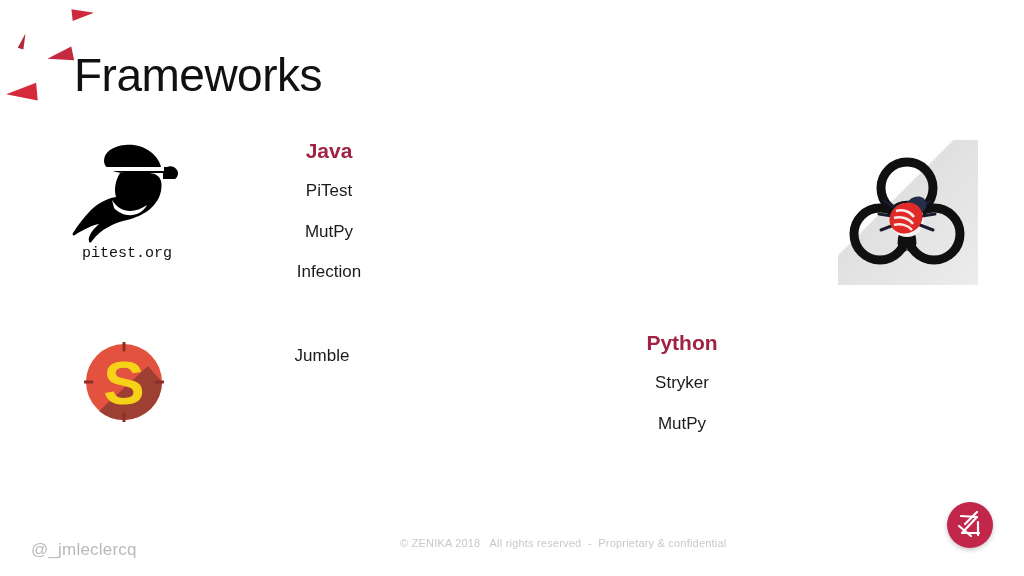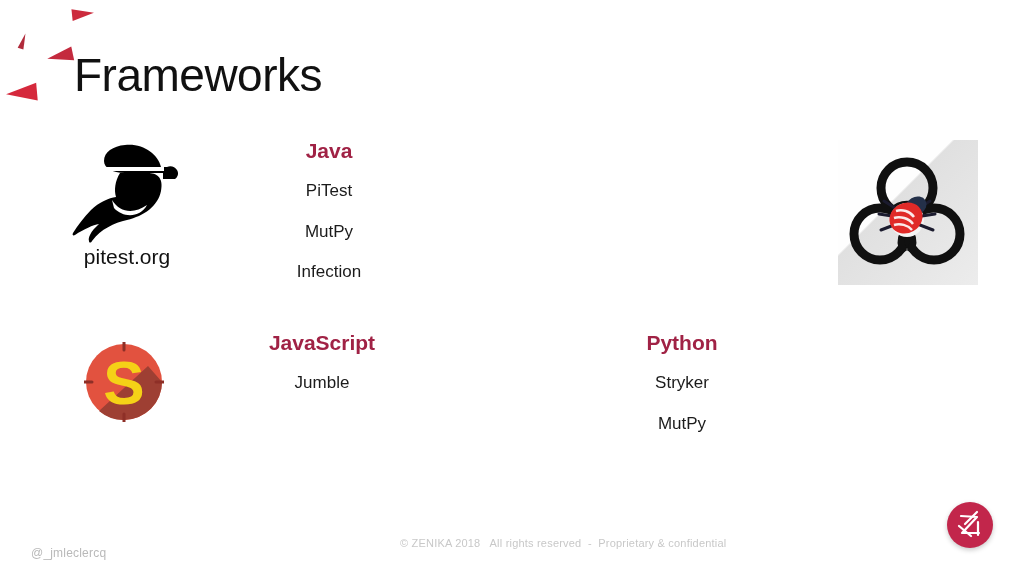--- a/index.html
+++ b/index.html
@@ -96,24 +96,25 @@
   
   .pitest-logo {
     position: absolute;
     left: 62px;
     top: 140px;
     width: 130px;
     text-align: center;
   }
   .pitest-logo svg { display: block; margin: 0 auto; }
   .pitest-caption {
-    font-size: 21px;
+    font-size: 15px;
     color: #111;
     margin-top: 2px;
     line-height: 1;
+    font-family: Liberation Mono, monospace;
   }
 
   
   .infection-logo {
     position: absolute;
     left: 838px;
     top: 140px;
     width: 140px;
     height: 145px;
     background: #f1f1f1;
@@ -133,21 +134,21 @@
     top: 342px;
     width: 80px;
     height: 80px;
   }
 
   
   .handle {
     position: absolute;
     left: 31px;
     bottom: 16px;
-    font-size: 12px;
+    font-size: 17px;
     color: #b9b9b9;
     letter-spacing: 0.2px;
   }
   .copyright {
     position: absolute;
     left: 400px;
     bottom: 27px;
     font-size: 11px;
     color: #c8c8c8;
     letter-spacing: 0.2px;
@@ -247,21 +248,20 @@
 
   <div class="cell" style="left:222px; top:10px; width:214px;">
     <div class="lang-heading">Java</div>
     <div class="tool">PiTest</div>
     <div class="tool">MutPy</div>
     <div class="tool">Infection</div>
   </div>
 
 
   <div class="cell" style="left:215px; top:202px; width:214px;">
-    <div class="lang-heading">JavaScript</div>
     <div class="tool">Jumble</div>
   </div>
 
   <div class="cell" style="left:575px; top:202px; width:214px;text-align:center;">
     <div class="lang-heading">Python</div>
     <div class="tool">Stryker</div>
     <div class="tool">MutPy</div>
   </div>
 
 </div>

